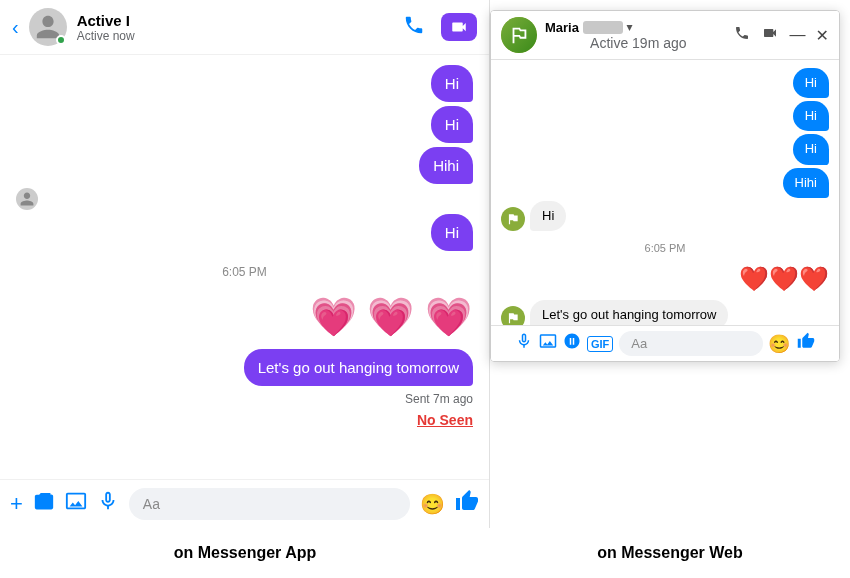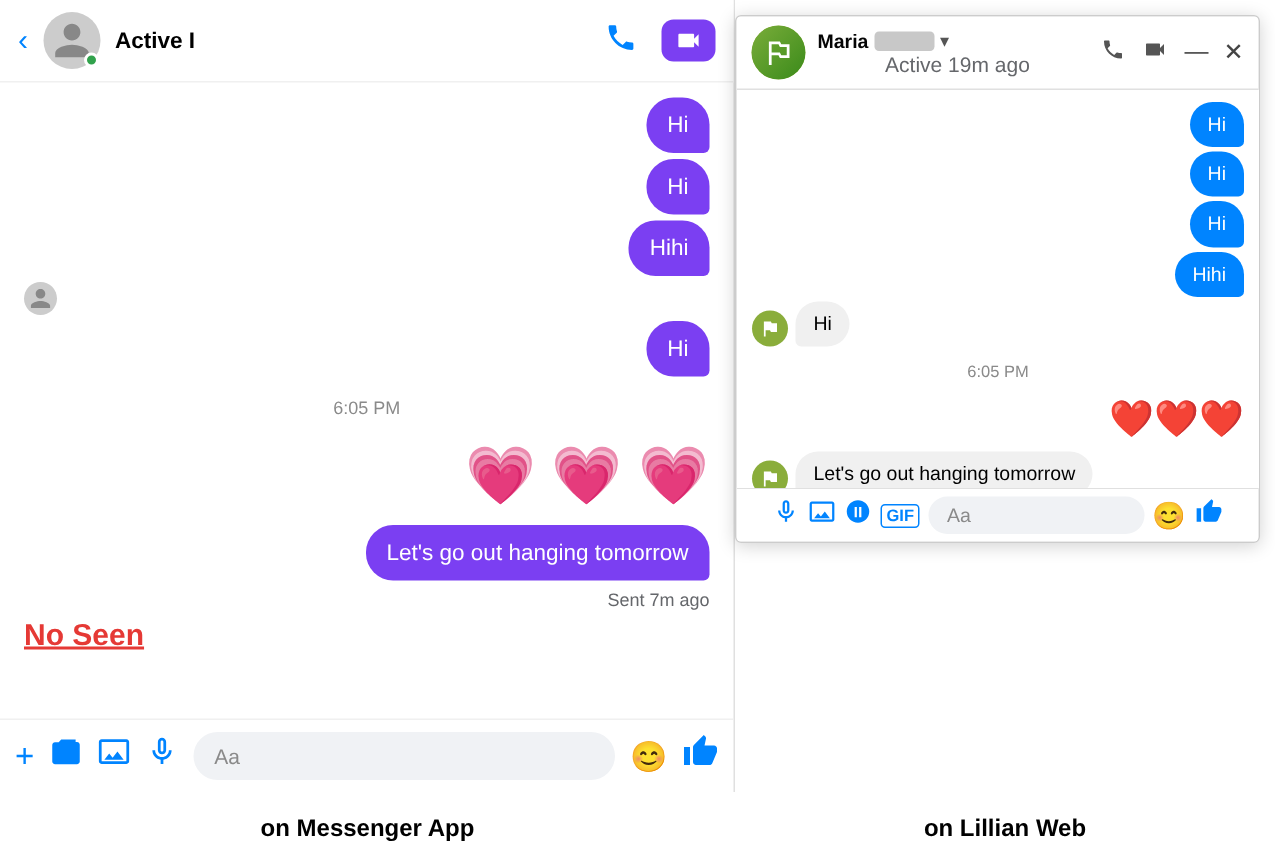--- a/index.html
+++ b/index.html
@@ -163,21 +163,22 @@
     }
 
     .sent-label {
       text-align: right;
       font-size: 12px;
       color: #65676b;
       margin-top: 2px;
     }
 
     .no-seen-label {
-      font-size: 20px;
+      text-align: right;
+      font-size: 14px;
       color: #e53935;
       font-weight: 600;
       text-decoration: underline;
       margin-top: 2px;
     }
 
     .messenger-input-bar {
       display: flex;
       align-items: center;
       padding: 8px 10px;
@@ -447,20 +448,21 @@
       <div class="avatar-container">
         <div class="avatar-circle">
           <svg viewBox="0 0 24 24">
             <path d="M12 12c2.7 0 4.8-2.1 4.8-4.8S14.7 2.4 12 2.4 7.2 4.5 7.2 7.2 9.3 12 12 12zm0 2.4c-3.2 0-9.6 1.6-9.6 4.8v2.4h19.2v-2.4c0-3.2-6.4-4.8-9.6-4.8z"></path>
           </svg>
         </div>
         <div class="active-dot"></div>
       </div>
       <div class="header-info">
         <div class="header-name">Active I</div>
+        <div class="header-status">Active now</div>
       </div>
       <div class="header-actions">
         <span class="action-icon-phone">
           <svg width="22" height="22" viewBox="0 0 24 24" fill="#0084ff">
             <path d="M6.6 10.8c1.4 2.8 3.8 5.1 6.6 6.6l2.2-2.2c.3-.3.7-.4 1-.2 1.1.4 2.3.6 3.6.6.6 0 1 .4 1 1V20c0 .6-.4 1-1 1-9.4 0-17-7.6-17-17 0-.6.4-1 1-1h3.5c.6 0 1 .4 1 1 0 1.3.2 2.5.6 3.6.1.3 0 .7-.2 1L6.6 10.8z"></path>
           </svg>
         </span>
         <div class="video-btn-box">
           <svg width="18" height="18" viewBox="0 0 24 24" fill="#fff">
             <path d="M17 10.5V7c0-.55-.45-1-1-1H4c-.55 0-1 .45-1 1v10c0 .55.45 1 1 1h12c.55 0 1-.45 1-1v-3.5l4 4v-11l-4 4z"></path>
@@ -647,14 +649,14 @@
             <path d="M1 21h4V9H1v12zm22-11c0-1.1-.9-2-2-2h-6.31l.95-4.57.03-.32c0-.41-.17-.79-.44-1.06L14.17 1 7.59 7.59C7.22 7.95 7 8.45 7 9v10c0 1.1.9 2 2 2h9c.83 0 1.54-.5 1.84-1.22l3.02-7.05c.09-.23.14-.47.14-.73v-2z"></path>
           </svg>
         </span>
       </div>
     </div>
   </div>
 </div>
 
 <div class="footer-labels">
   <div class="footer-label-left">on Messenger App</div>
-  <div class="footer-label-right">on Lillian Web</div>
+  <div class="footer-label-right">on Messenger Web</div>
 </div>
 
 </body></html>

